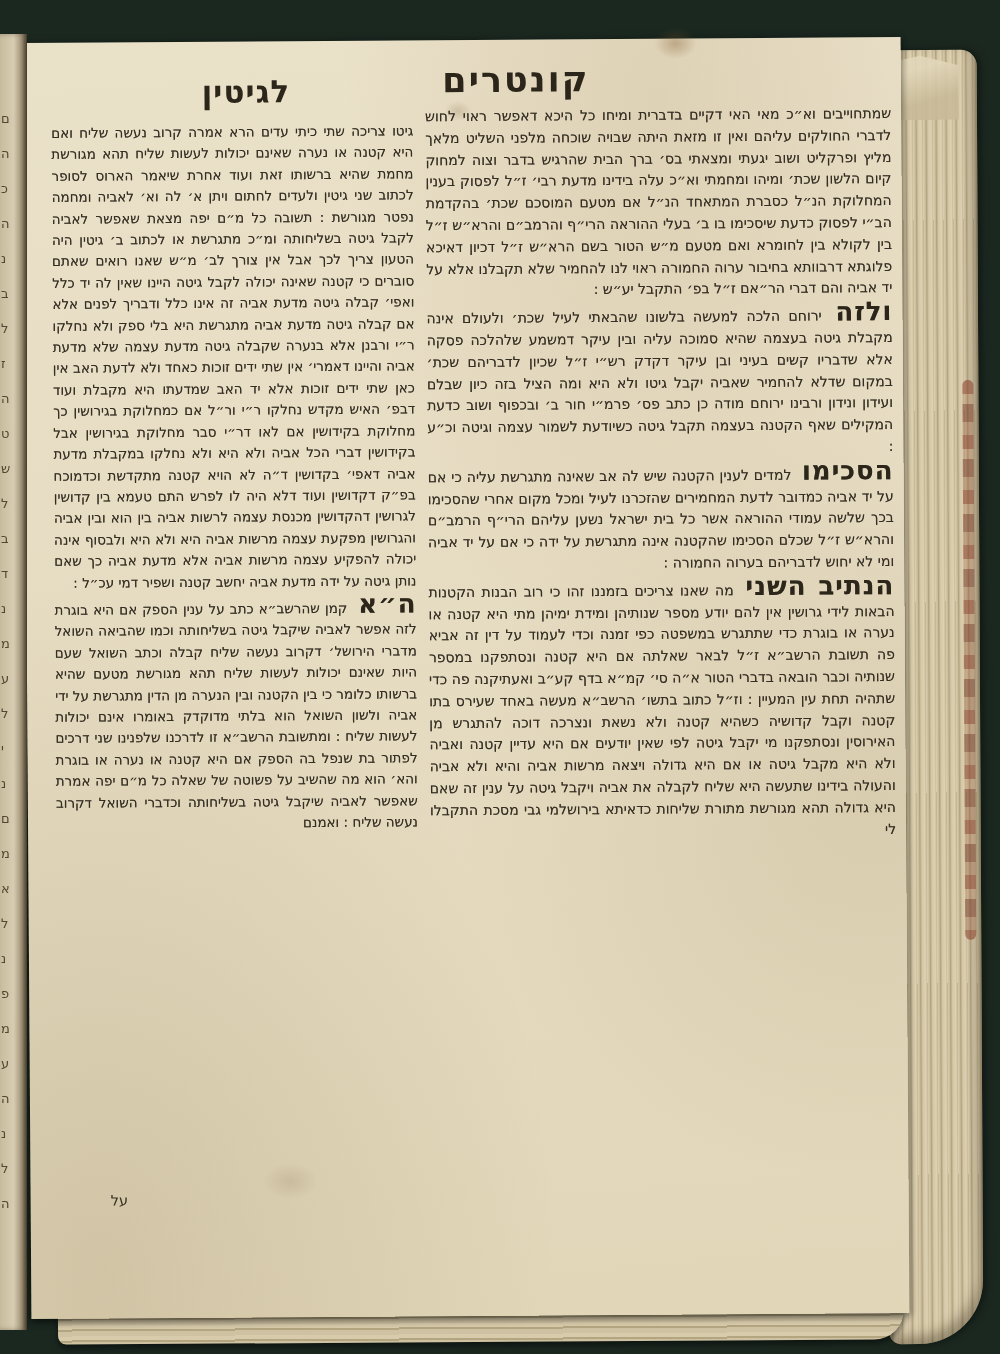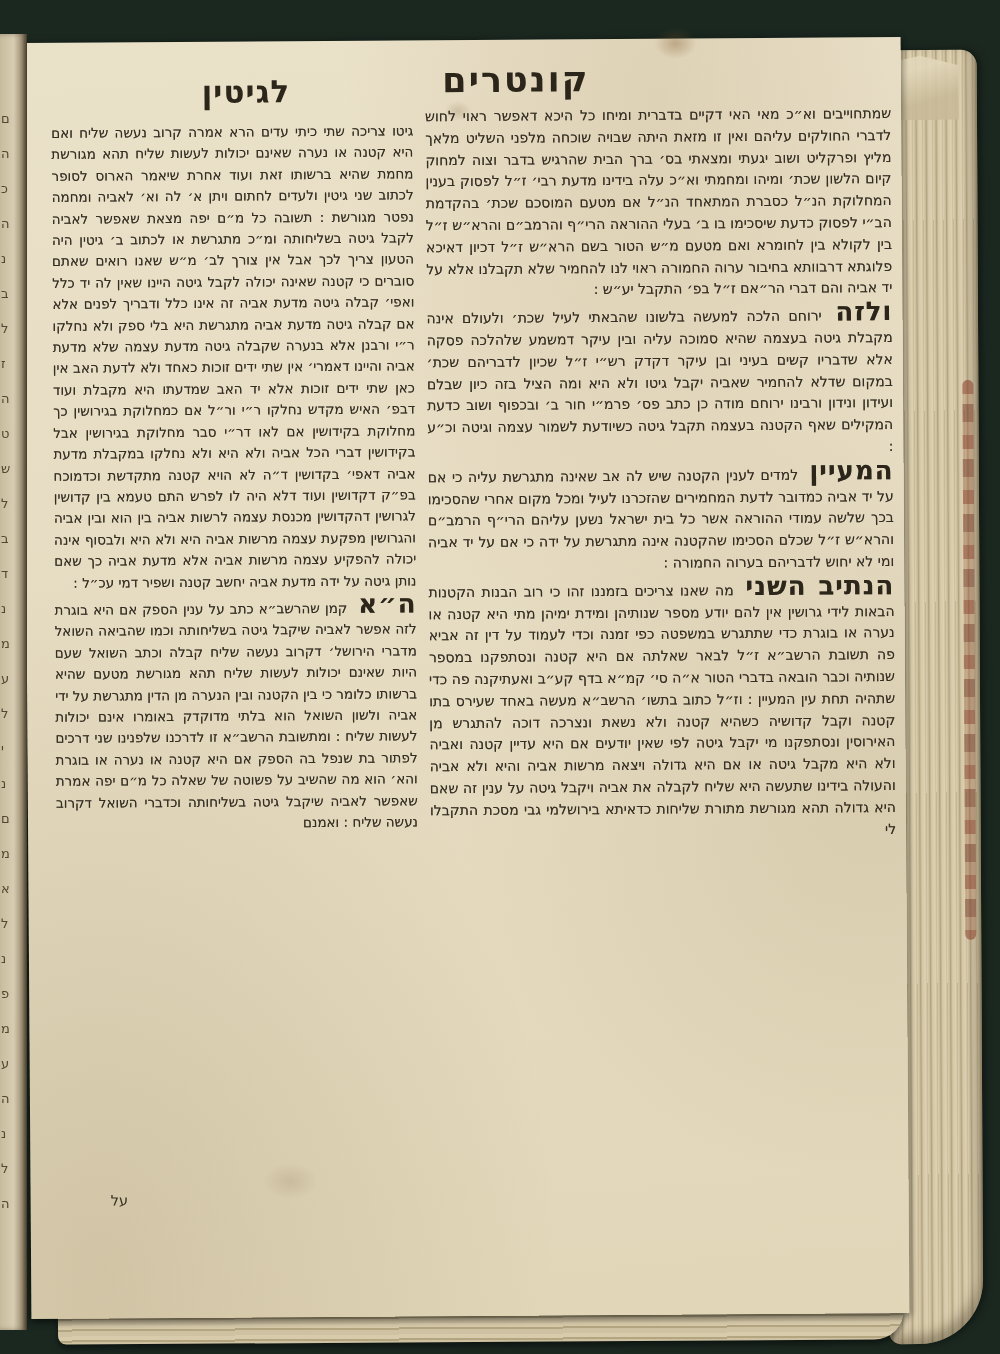--- a/index.html
+++ b/index.html
@@ -135,21 +135,21 @@
   <div class="stain s1"></div>
   <div class="stain s2"></div>
   <div class="stain s3"></div>
 
   <div class="hdr-right">קונטרים</div>
   <div class="hdr-left">לגיטין</div>
 
   <div class="col col-right">
       <p class="para">שמתחוייבים וא״כ מאי האי דקיים בדברית ומיחו כל היכא דאפשר ראוי לחוש לדברי החולקים עליהם ואין זו מזאת היתה שבויה שוכחה מלפני השליט מלאך מליץ ופרקליט ושוב יגעתי ומצאתי בס׳ ברך הבית שהרגיש בדבר וצוה למחוק קיום הלשון שכת׳ ומיהו ומחמתי וא״כ עלה בידינו מדעת רבי׳ ז״ל לפסוק בענין המחלוקת הנ״ל כסברת המתאחד הנ״ל אם מטעם המוסכם שכת׳ בהקדמת הב״י לפסוק כדעת שיסכימו בו ב׳ בעלי ההוראה הרי״ף והרמב״ם והרא״ש ז״ל בין לקולא בין לחומרא ואם מטעם מ״ש הטור בשם הרא״ש ז״ל דכיון דאיכא פלוגתא דרבוותא בחיבור ערוה החמורה ראוי לנו להחמיר שלא תקבלנו אלא על יד אביה והם דברי הר״אם ז״ל בפ׳ התקבל יע״ש :</p>
       <p class="para"><span class="lead">ולזה </span>ירוחם הלכה למעשה בלשונו שהבאתי לעיל שכת׳ ולעולם אינה מקבלת גיטה בעצמה שהיא סמוכה עליה ובין עיקר דמשמע שלהלכה פסקה אלא שדבריו קשים בעיני ובן עיקר דקדק רש״י ז״ל שכיון לדבריהם שכת׳ במקום שדלא להחמיר שאביה יקבל גיטו ולא היא ומה הציל בזה כיון שבלם ועידון ונידון ורבינו ירוחם מודה כן כתב פס׳ פרמ״י חור ב׳ ובכפוף ושוב כדעת המקילים שאף הקטנה בעצמה תקבל גיטה כשיודעת לשמור עצמה וגיטה וכ״ע :</p>
-      <p class="para"><span class="lead">המעיין </span>למדים לענין הקטנה שיש לה אב שאינה מתגרשת עליה כי אם על יד אביה כמדובר לדעת המחמירים שהזכרנו לעיל ומכל מקום אחרי שהסכימו בכך שלשה עמודי ההוראה אשר כל בית ישראל נשען עליהם הרי״ף הרמב״ם והרא״ש ז״ל שכלם הסכימו שהקטנה אינה מתגרשת על ידה כי אם על יד אביה ומי לא יחוש לדבריהם בערוה החמורה :</p>
+      <p class="para"><span class="lead">הסכימו </span>למדים לענין הקטנה שיש לה אב שאינה מתגרשת עליה כי אם על יד אביה כמדובר לדעת המחמירים שהזכרנו לעיל ומכל מקום אחרי שהסכימו בכך שלשה עמודי ההוראה אשר כל בית ישראל נשען עליהם הרי״ף הרמב״ם והרא״ש ז״ל שכלם הסכימו שהקטנה אינה מתגרשת על ידה כי אם על יד אביה ומי לא יחוש לדבריהם בערוה החמורה :</p>
       <p class="para"><span class="lead">הנתיב השני </span>מה שאנו צריכים בזמננו זהו כי רוב הבנות הקטנות הבאות לידי גרושין אין להם יודע מספר שנותיהן ומידת ימיהן מתי היא קטנה או נערה או בוגרת כדי שתתגרש במשפטה כפי זמנה וכדי לעמוד על דין זה אביא פה תשובת הרשב״א ז״ל לבאר שאלתה אם היא קטנה ונסתפקנו במספר שנותיה וכבר הובאה בדברי הטור א״ה סי׳ קמ״א בדף קע״ב ואעתיקנה פה כדי שתהיה תחת עין המעיין : וז״ל כתוב בתשו׳ הרשב״א מעשה באחד שעירס בתו קטנה וקבל קדושיה כשהיא קטנה ולא נשאת ונצרכה דוכה להתגרש מן האירוסין ונסתפקנו מי יקבל גיטה לפי שאין יודעים אם היא עדיין קטנה ואביה ולא היא מקבל גיטה או אם היא גדולה ויצאה מרשות אביה והיא ולא אביה והעולה בידינו שתעשה היא שליח לקבלה את אביה ויקבל גיטה על ענין זה שאם היא גדולה תהא מגורשת מתורת שליחות כדאיתא בירושלמי גבי מסכת התקבלו לי</p>
     </div>
 
   <div class="col col-left">
   <p class="para">גיטו צריכה שתי כיתי עדים הרא אמרה קרוב נעשה שליח ואם היא קטנה או נערה שאינם יכולות לעשות שליח תהא מגורשת מחמת שהיא ברשותו זאת ועוד אחרת שיאמר הארוס לסופר לכתוב שני גיטין ולעדים לחתום ויתן א׳ לה וא׳ לאביה ומחמה נפטר מגורשת : תשובה כל מ״ם יפה מצאת שאפשר לאביה לקבל גיטה בשליחותה ומ״כ מתגרשת או לכתוב ב׳ גיטין היה הטעון צריך לכך אבל אין צורך לב׳ מ״ש שאנו רואים שאתם סוברים כי קטנה שאינה יכולה לקבל גיטה היינו שאין לה יד כלל ואפי׳ קבלה גיטה מדעת אביה זה אינו כלל ודבריך לפנים אלא אם קבלה גיטה מדעת אביה מתגרשת היא בלי ספק ולא נחלקו ר״י ורבנן אלא בנערה שקבלה גיטה מדעת עצמה שלא מדעת אביה והיינו דאמרי׳ אין שתי ידים זוכות כאחד ולא לדעת האב אין כאן שתי ידים זוכות אלא יד האב שמדעתו היא מקבלת ועוד דבפ׳ האיש מקדש נחלקו ר״י ור״ל אם כמחלוקת בגירושין כך מחלוקת בקידושין אם לאו דר״י סבר מחלוקת בגירושין אבל בקידושין דברי הכל אביה ולא היא ולא נחלקו במקבלת מדעת אביה דאפי׳ בקדושין ד״ה לא הויא קטנה מתקדשת וכדמוכח בפ״ק דקדושין ועוד דלא היה לו לפרש התם טעמא בין קדושין לגרושין דהקדושין מכנסת עצמה לרשות אביה בין הוא ובין אביה והגרושין מפקעת עצמה מרשות אביה היא ולא היא ולבסוף אינה יכולה להפקיע עצמה מרשות אביה אלא מדעת אביה כך שאם נותן גיטה על ידה מדעת אביה יחשב קטנה ושפיר דמי עכ״ל :</p>
       <p class="para"><span class="lead">ה״א </span>קמן שהרשב״א כתב על ענין הספק אם היא בוגרת לזה אפשר לאביה שיקבל גיטה בשליחותה וכמו שהביאה השואל מדברי הירושל׳ דקרוב נעשה שליח קבלה וכתב השואל שעם היות שאינם יכולות לעשות שליח תהא מגורשת מטעם שהיא ברשותו כלומר כי בין הקטנה ובין הנערה מן הדין מתגרשת על ידי אביה ולשון השואל הוא בלתי מדוקדק באומרו אינם יכולות לעשות שליח : ומתשובת הרשב״א זו לדרכנו שלפנינו שני דרכים לפתור בת שנפל בה הספק אם היא קטנה או נערה או בוגרת והא׳ הוא מה שהשיב על פשוטה של שאלה כל מ״ם יפה אמרת שאפשר לאביה שיקבל גיטה בשליחותה וכדברי השואל דקרוב נעשה שליח : ואמנם</p>
     </div>
   <div class="catchword" style="position:absolute;left:28px;top:1148px;width:362px;">על</div>
 </div>
 

